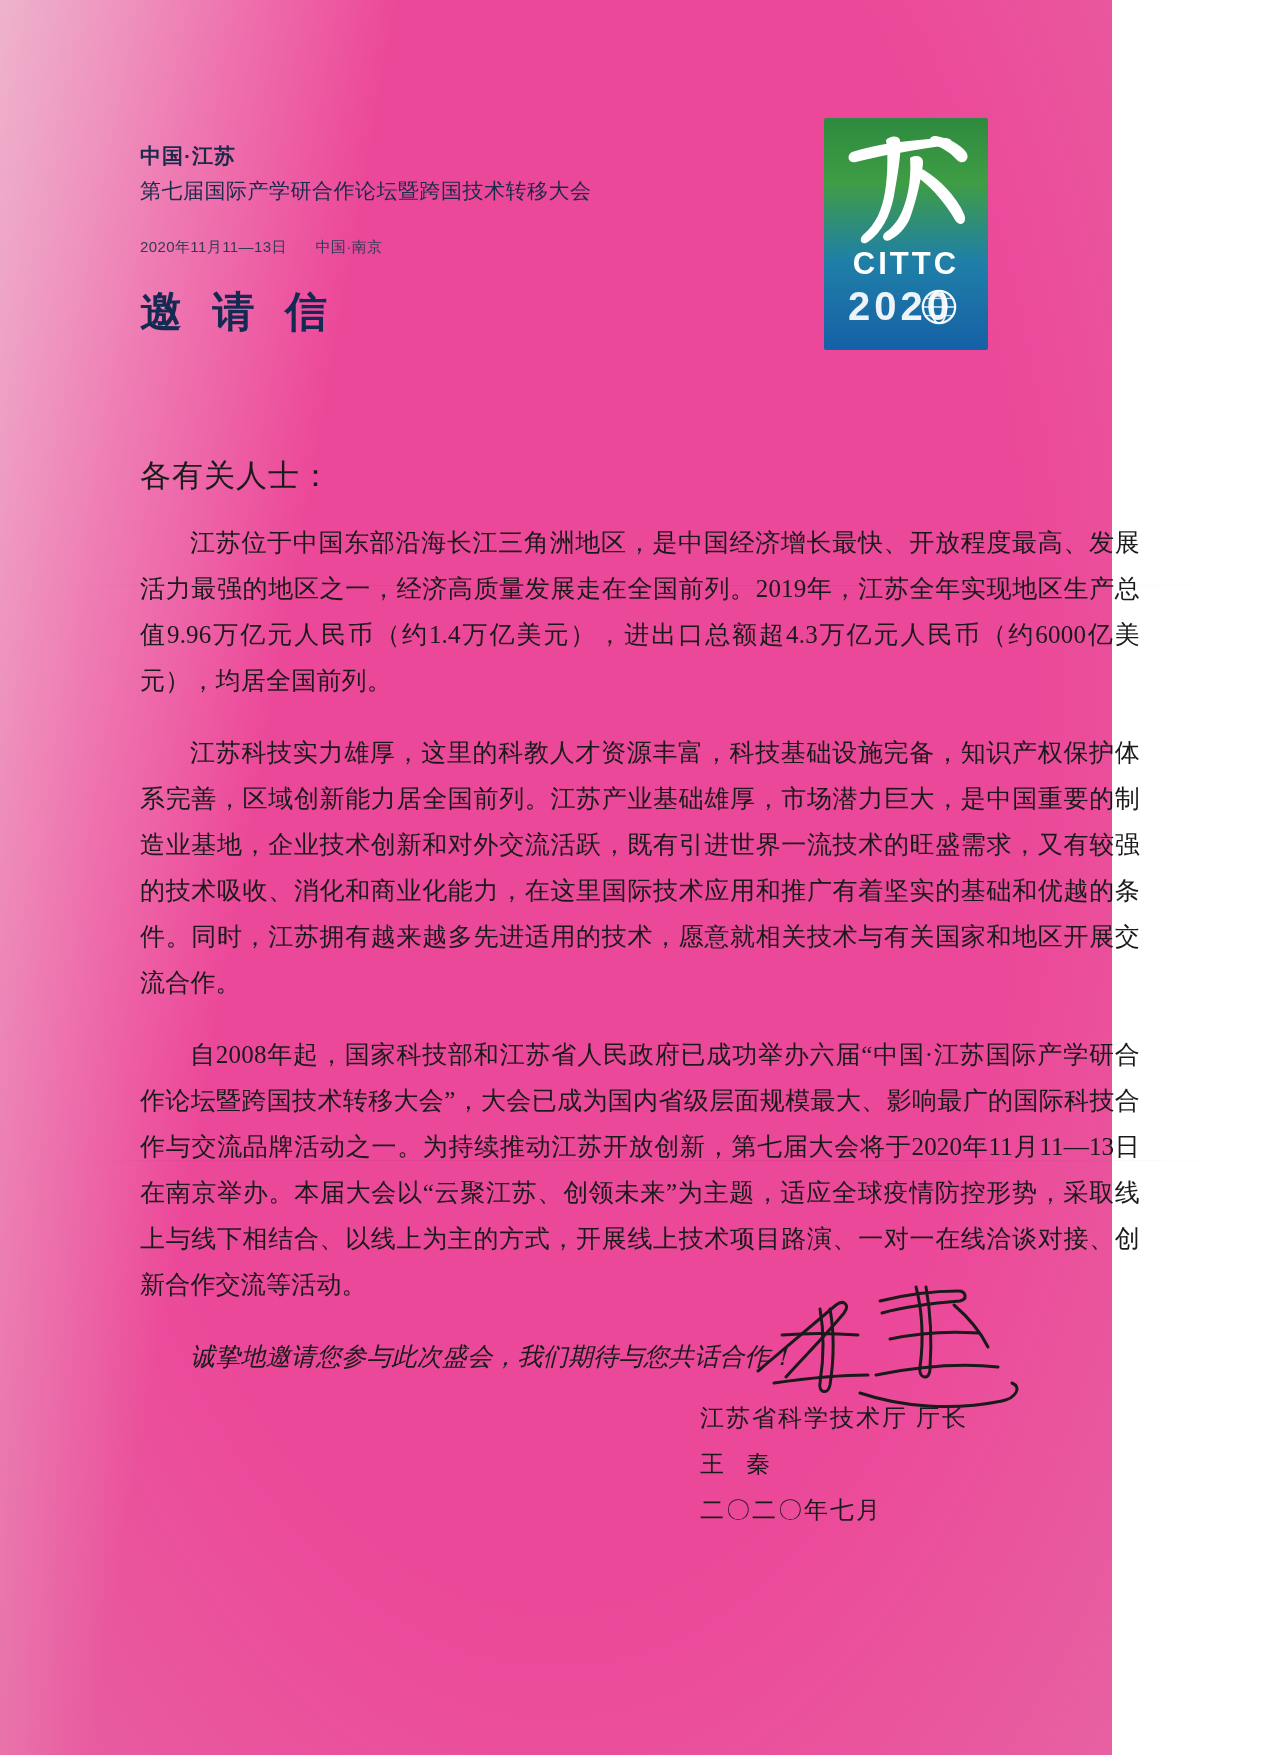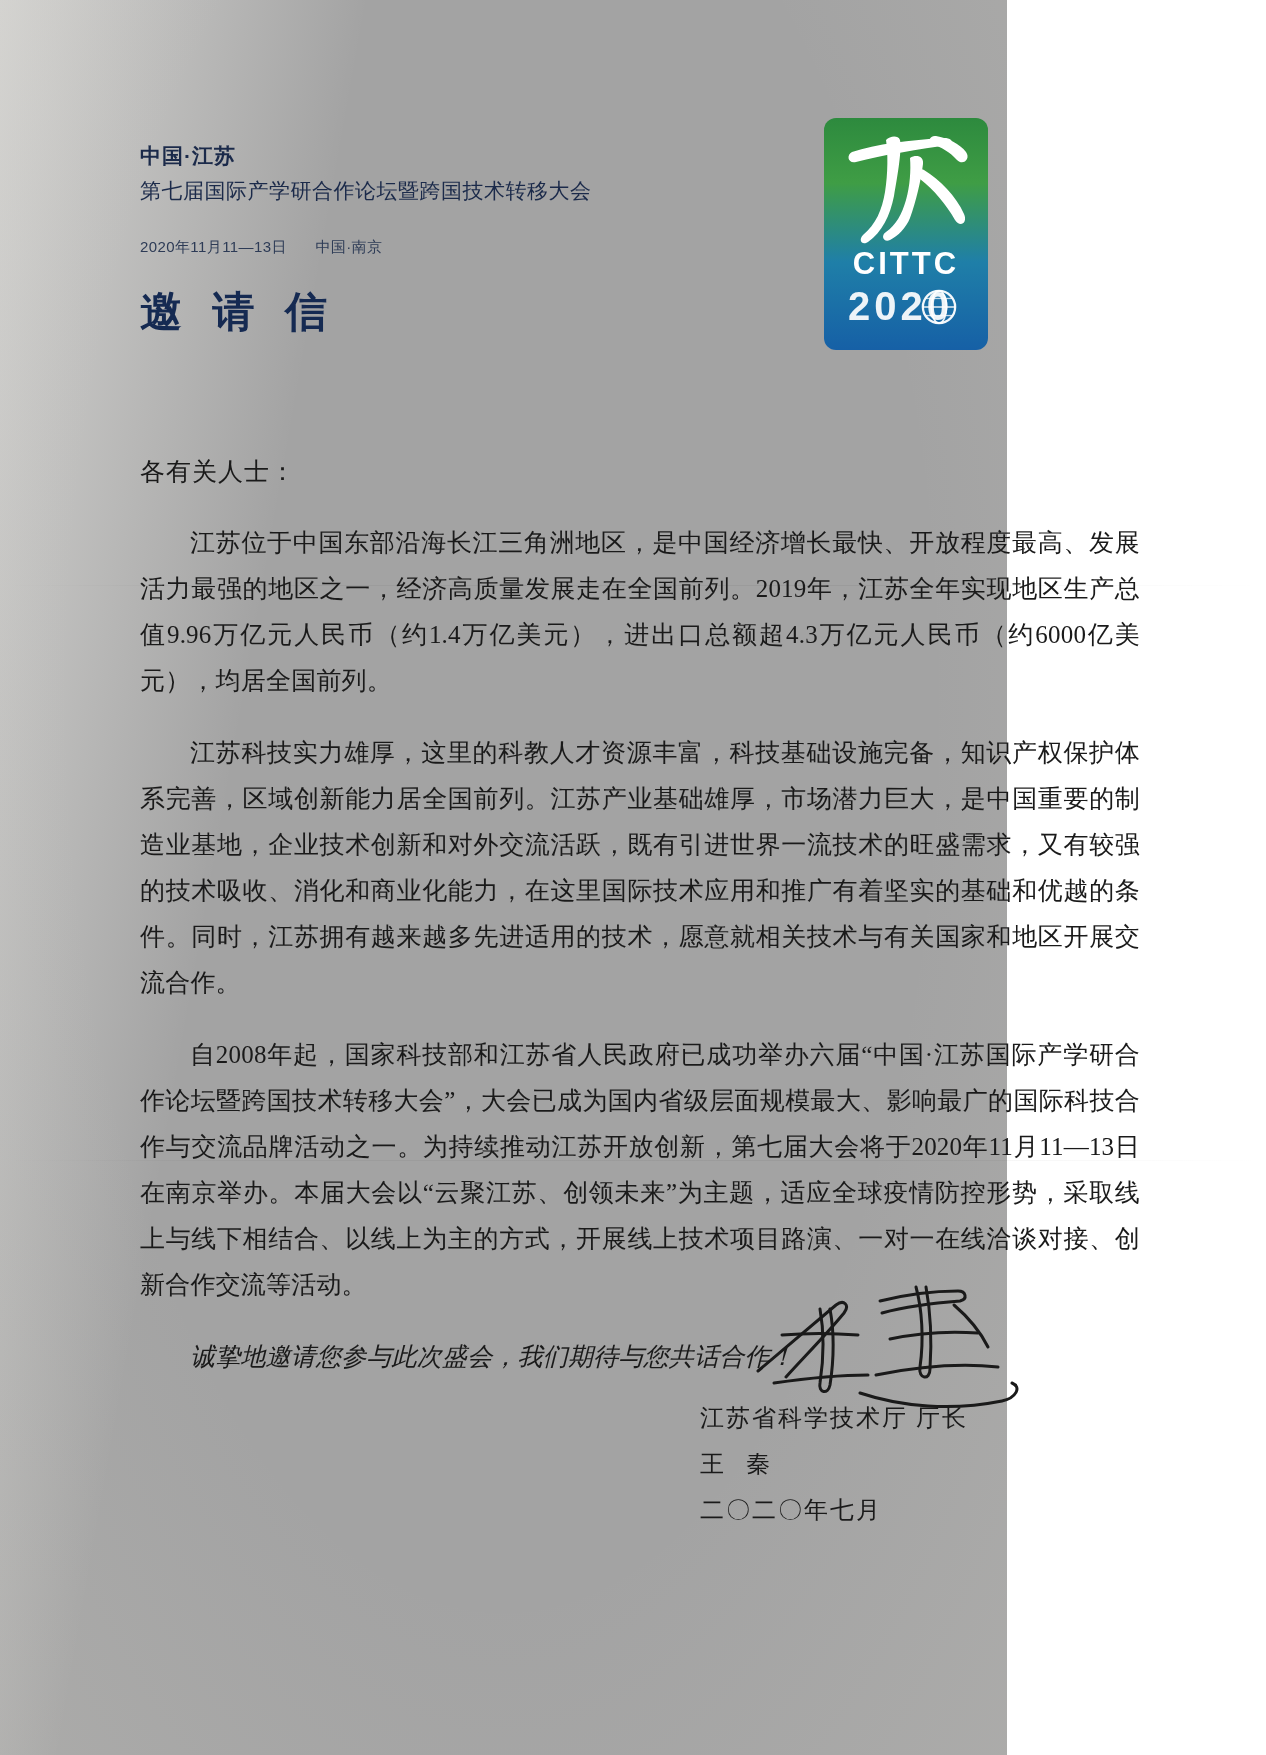--- a/index.html
+++ b/index.html
@@ -12,23 +12,23 @@
     height: 1755px;
     font-family: "Liberation Serif", "DejaVu Serif", serif;
     color: #231f20;
     position: relative;
     overflow: hidden;
   }
 
   .page {
     position: absolute;
     left: 0; top: 0;
-    width: 1007px;
+    width: 1112px;
     height: 1755px;
-    background: #a3a3a3;
+    background: #ec4899;
   }
 
   
   .paper-texture {
     position: absolute;
     inset: 0;
     background:
       radial-gradient(ellipse at 50% 40%, rgba(255,255,255,0) 60%, rgba(210,208,200,0.18) 100%),
       linear-gradient(100deg, rgba(245,244,240,0.6) 0%, rgba(255,255,255,0) 28%);
     pointer-events: none;
@@ -89,21 +89,21 @@
   }
 
   
   .logo {
     position: absolute;
     left: 824px;
     top: 118px;
     width: 164px;
     height: 232px;
     background: linear-gradient(180deg, #2d8a3e 0%, #3f9d45 28%, #1f7fa8 62%, #1660a6 100%);
-    border-radius: 12px;
+    border-radius: 2px;
     overflow: hidden;
   }
   .logo-brush {
     position: absolute;
     left: 0; top: 0;
     width: 164px;
     height: 140px;
   }
   .logo-cittc {
     position: absolute;
@@ -136,21 +136,21 @@
     top: 170px;
     width: 38px;
     height: 38px;
   }
 
   
   .salutation {
     position: absolute;
     left: 140px;
     top: 455px;
-    font-size: 25px;
+    font-size: 31px;
     letter-spacing: 1px;
     color: #1a1a1a;
   }
 
   .body-text {
     position: absolute;
     left: 140px;
     top: 520px;
     width: 1000px;
     font-size: 25px;

